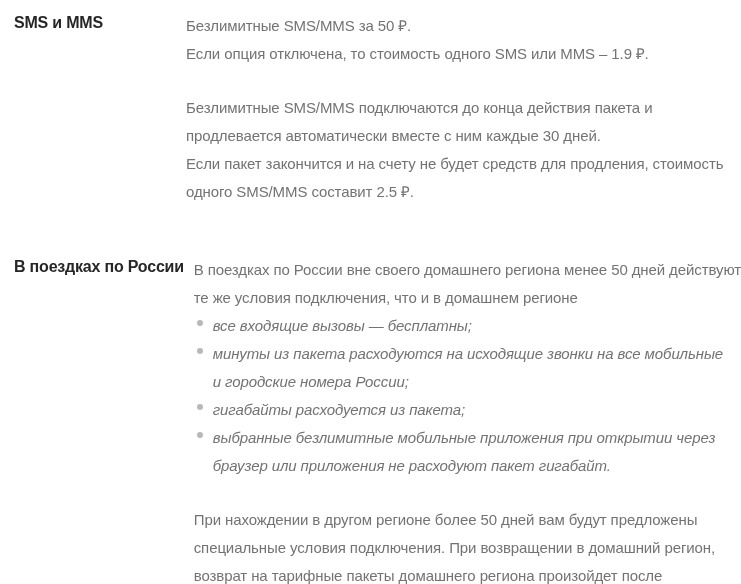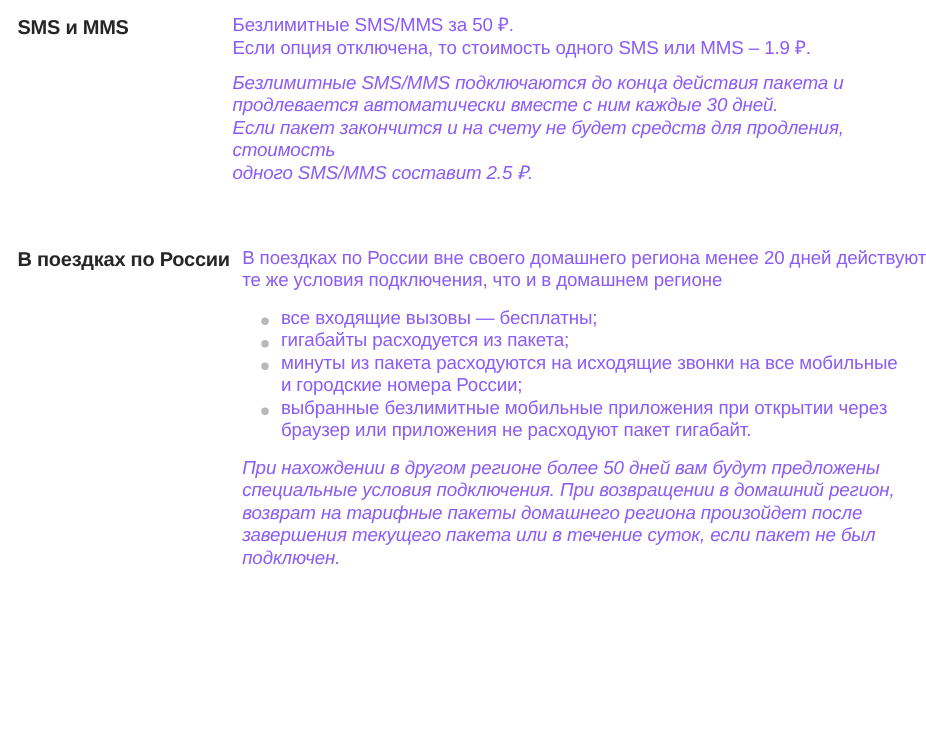--- a/index.html
+++ b/index.html
@@ -34,37 +34,37 @@
     font-size: 16px;
     line-height: 22px;
     font-weight: bold;
     color: #262626;
     letter-spacing: -0.2px;
   }
   .row-content {
     box-sizing: border-box;
     max-width: 553px;
     font-size: 15px;
-    line-height: 18px;
+    line-height: 28px;
     letter-spacing: -0.1px;
-    color: #8b5cf6;
+    color: #737373;
   }
   .para {
     margin: 0;
     white-space: pre-line;
   }
   .para + .para,
   .bullet-list + .para {
-    margin-top: 10px;
-    font-style: italic;
+    margin-top: 26px;
   }
   .bullet-list {
     list-style: none;
-    margin: 12px;
+    margin: 0;
     padding: 0;
+    font-style: italic;
   }
   .bullet-item {
     position: relative;
     padding-left: 19px;
     white-space: pre-line;
   }
   .bullet-item::before {
     content: "";
     position: absolute;
     left: 3px;
@@ -88,27 +88,27 @@
       <p class="para">Безлимитные SMS/MMS подключаются до конца действия пакета и
 продлевается автоматически вместе с ним каждые 30 дней.
 Если пакет закончится и на счету не будет средств для продления, стоимость
 одного SMS/MMS составит 2.5 ₽.</p>
     </div>
   </section>
 
   <section class="row">
     <div class="row-label">В поездках по России</div>
     <div class="row-content">
-      <p class="para">В поездках по России вне своего домашнего региона менее 20 дней действуют
+      <p class="para">В поездках по России вне своего домашнего региона менее 50 дней действуют
 те же условия подключения, что и в домашнем регионе</p>
       <ul class="bullet-list">
         <li class="bullet-item">все входящие вызовы — бесплатны;</li>
-        <li class="bullet-item">гигабайты расходуется из пакета;</li>
         <li class="bullet-item">минуты из пакета расходуются на исходящие звонки на все мобильные
 и городские номера России;</li>
+        <li class="bullet-item">гигабайты расходуется из пакета;</li>
         <li class="bullet-item">выбранные безлимитные мобильные приложения при открытии через
 браузер или приложения не расходуют пакет гигабайт.</li>
       </ul>
       <p class="para">При нахождении в другом регионе более 50 дней вам будут предложены
 специальные условия подключения. При возвращении в домашний регион,
 возврат на тарифные пакеты домашнего региона произойдет после
 завершения текущего пакета или в течение суток, если пакет не был
 подключен.</p>
     </div>
   </section>

